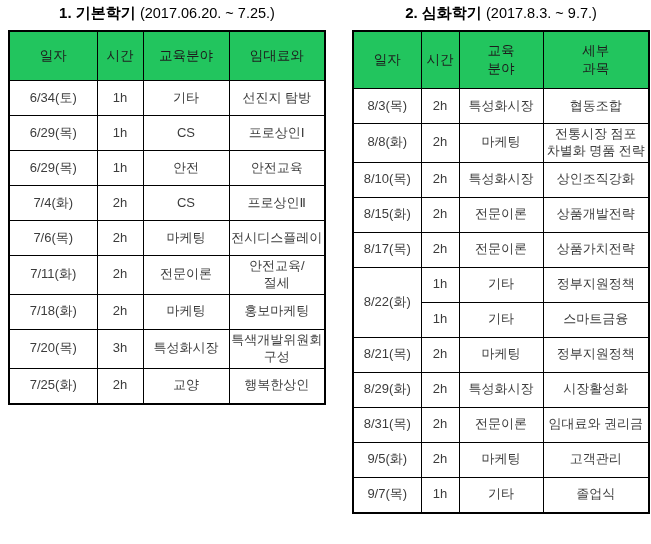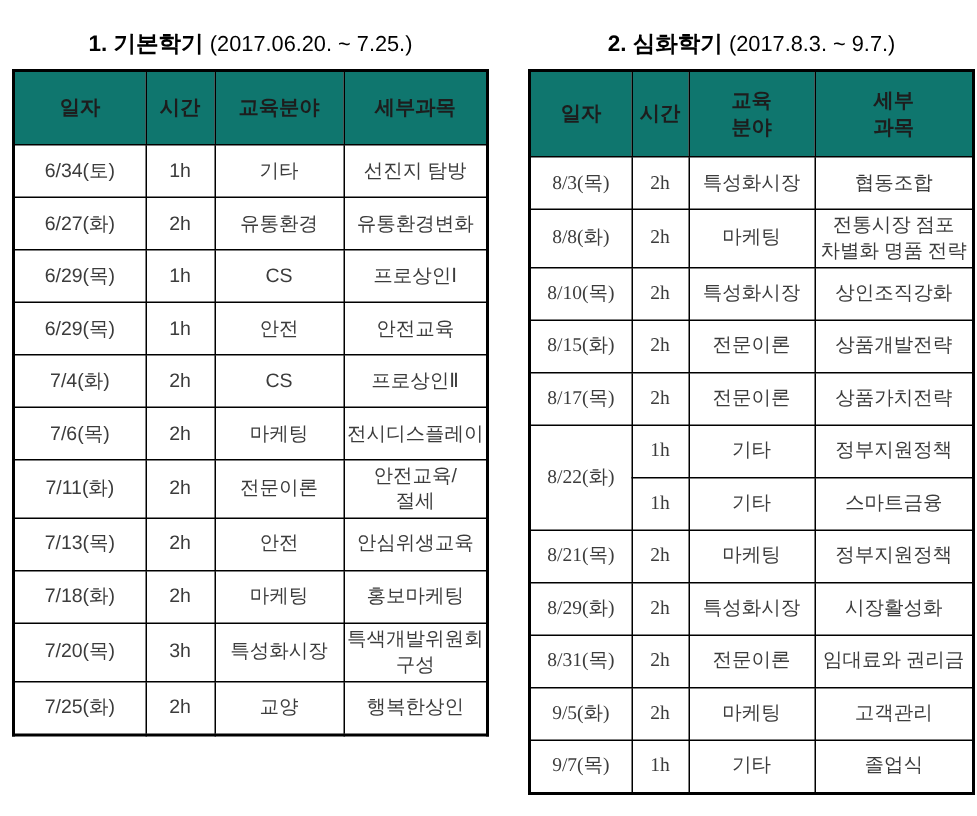--- a/index.html
+++ b/index.html
@@ -15,21 +15,21 @@
   }
   .wrap {
     display: flex;
     align-items: flex-start;
     gap: 26px;
     padding: 2px 0 0 8px;
   }
   .tbl-block { flex: 0 0 auto; }
   .tbl-title {
     text-align: center;
-    margin: 18px 0 7px 0;
+    margin: 2px 0 7px 0;
     color: #000000;
     font-size: 15px;
     white-space: nowrap;
   }
   .tbl-title .title-label { font-weight: bold; }
   .tbl-title .title-period { font-weight: normal; font-size: 14.5px; }
   table {
     border-collapse: collapse;
     border: 2px solid #000000;
     table-layout: fixed;
@@ -37,33 +37,33 @@
   th, td {
     border: 1px solid #000000;
     text-align: center;
     vertical-align: middle;
     white-space: pre-line;
     overflow: hidden;
     padding: 2px 1px;
     line-height: 1.3;
   }
   th {
-    background: #0f766e;
-    font-weight: bold;
+    background: #22c55e;
+    font-weight: normal;
     font-size: 13.5px;
     color: #1d1d1d;
   }
   td {
     font-size: 13px;
     color: #3c3c3c;
   }
   table.t1 th { height: 44px; }
   table.t2 th { height: 52px; }
   table.t1 td { height: 30px; }
-  table.t2 td { height: 30px; font-family: Liberation Serif, serif; }
+  table.t2 td { height: 30px; }
   table.t1 col.c-date { width: 88px; }
   table.t1 col.c-time { width: 46px; }
   table.t1 col.c-field { width: 86px; }
   table.t1 col.c-subject { width: 96px; }
   table.t2 col.c-date { width: 68px; }
   table.t2 col.c-time { width: 38px; }
   table.t2 col.c-field { width: 84px; }
   table.t2 col.c-subject { width: 106px; }
 </style>
 </head>
@@ -81,37 +81,31 @@
         <col class="c-date">
           <col class="c-time">
           <col class="c-field">
           <col class="c-subject">
       </colgroup>
       <thead>
           <tr>
             <th>일자</th>
             <th>시간</th>
             <th>교육분야</th>
-            <th>세부과목</th>
+            <th>임대료와</th>
           </tr>
         </thead>
       <tbody>
           <tr>
             <td>6/34(토)</td>
             <td>1h</td>
             <td>기타</td>
             <td>선진지 탐방</td>
           </tr>
           <tr>
-            <td>6/27(화)</td>
-            <td>2h</td>
-            <td>유통환경</td>
-            <td>유통환경변화</td>
-          </tr>
-          <tr>
             <td>6/29(목)</td>
             <td>1h</td>
             <td>CS</td>
             <td>프로상인Ⅰ</td>
           </tr>
           <tr>
             <td>6/29(목)</td>
             <td>1h</td>
             <td>안전</td>
             <td>안전교육</td>
@@ -127,26 +121,20 @@
             <td>2h</td>
             <td>마케팅</td>
             <td>전시디스플레이</td>
           </tr>
           <tr>
             <td>7/11(화)</td>
             <td>2h</td>
             <td>전문이론</td>
             <td>안전교육/
 절세</td>
-          </tr>
-          <tr>
-            <td>7/13(목)</td>
-            <td>2h</td>
-            <td>안전</td>
-            <td>안심위생교육</td>
           </tr>
           <tr>
             <td>7/18(화)</td>
             <td>2h</td>
             <td>마케팅</td>
             <td>홍보마케팅</td>
           </tr>
           <tr>
             <td>7/20(목)</td>
             <td>3h</td>

